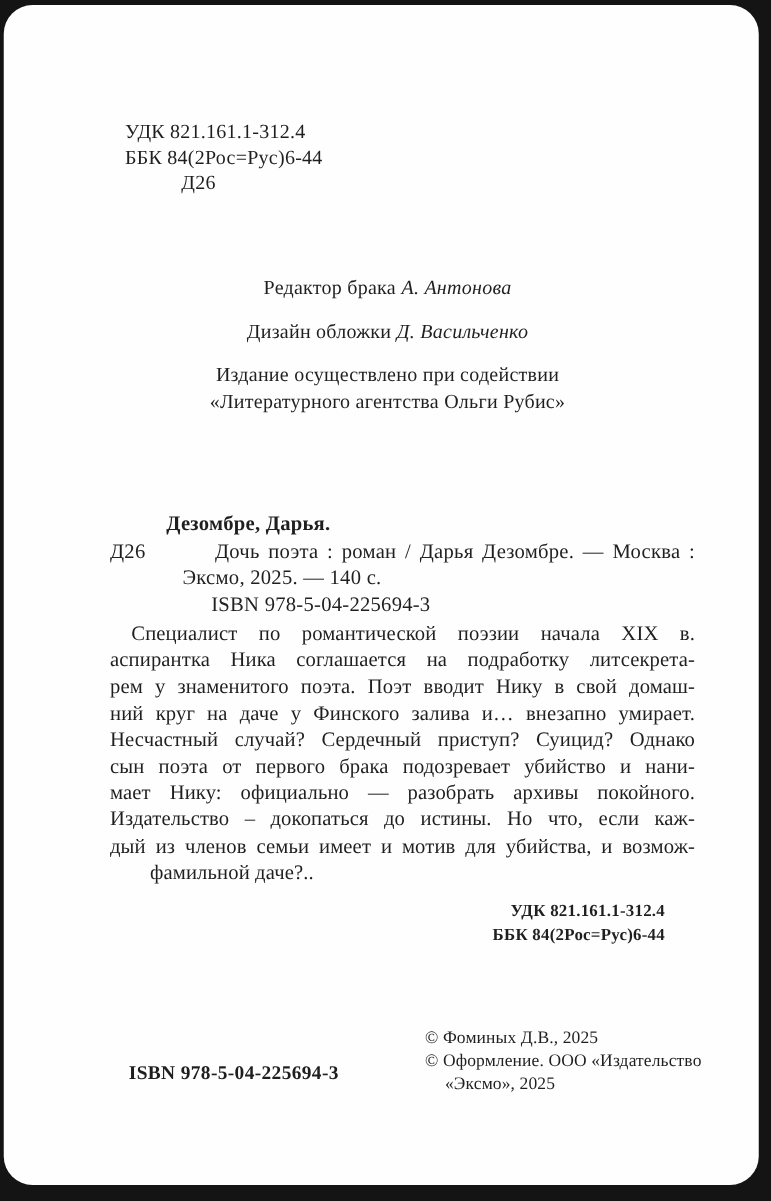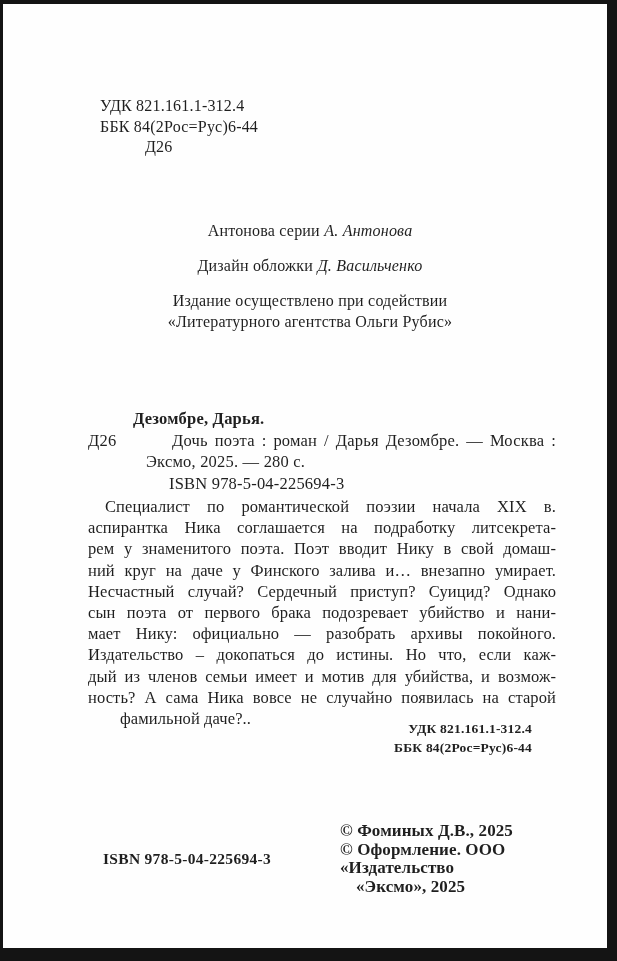--- a/index.html
+++ b/index.html
@@ -1,15 +1,15 @@
 <!DOCTYPE html>
 <html><head>
 <meta charset="utf-8">
 <style>
-  * { margin: 0; padding: 0; box-sizing: border-box; }
+  * { margin: 0; padding: 0; box-sizing: border-box; border-radius: 23px; }
   html, body {
     width: 617px; height: 961px;
     background: #141414;
     font-family: "Liberation Serif", "DejaVu Serif", serif;
     overflow: hidden;
   }
   .page {
     position: absolute;
     left: 3px; top: 4px;
     width: 604px; height: 944px;
@@ -67,21 +67,21 @@
     right: 75px; top: 715px;
     font-size: 13.5px; font-weight: bold;
     line-height: 19px;
     text-align: right;
     letter-spacing: 0.2px;
   }
 
   
   .copyright {
     left: 337px; top: 818px;
-    font-size: 17px; font-weight: bold;
+    font-size: 14px; font-weight: normal;
     line-height: 18.6px;
     letter-spacing: 0.1px;
   }
   .copyright .indent { padding-left: 16px; }
   .isbn-footer {
     left: 100px; top: 846px;
     font-size: 15.5px; font-weight: bold;
     letter-spacing: 0.3px;
   }
 </style>
@@ -90,47 +90,46 @@
 
 <div class="page">
 
   <div class="abs top-class">
     <div>УДК 821.161.1-312.4</div>
     <div>ББК 84(2Рос=Рус)6-44</div>
     <div class="sign">Д26</div>
   </div>
 
   <div class="abs credit-line" style="top:218px;">
-    <span>Антонова серии</span><span class="name">А. Антонова</span>
+    <span>Редактор брака</span><span class="name">А. Антонова</span>
   </div>
   <div class="abs credit-line" style="top:253px;">
     <span>Дизайн обложки</span><span class="name">Д. Васильченко</span>
   </div>
   <div class="abs agency" style="top:286px;">
     <div>Издание осуществлено при содействии</div>
     <div>«Литературного агентства Ольги Рубис»</div>
   </div>
 
   <div class="abs bib bold" style="left:130px; top:405px;">Дезомбре, Дарья.</div>
   <div class="abs bib" style="left:85px; top:427px;">Д26</div>
   <div class="abs bib-title">Дочь поэта : роман / Дарья Дезомбре. — Москва :</div>
-  <div class="abs bib" style="left:143px; top:448px;">Эксмо, 2025. — 280 с.</div>
+  <div class="abs bib" style="left:143px; top:448px;">Эксмо, 2025. — 140 с.</div>
   <div class="abs bib" style="left:166px; top:470px;">ISBN 978-5-04-225694-3</div>
 
   <div class="abs annotation">
     <div class="ann-line first">Специалист по романтической поэзии начала XIX в.</div>
     <div class="ann-line">аспирантка Ника соглашается на подработку литсекрета-</div>
     <div class="ann-line">рем у знаменитого поэта. Поэт вводит Нику в свой домаш-</div>
     <div class="ann-line">ний круг на даче у Финского залива и… внезапно умирает.</div>
     <div class="ann-line">Несчастный случай? Сердечный приступ? Суицид? Однако</div>
     <div class="ann-line">сын поэта от первого брака подозревает убийство и нани-</div>
     <div class="ann-line">мает Нику: официально — разобрать архивы покойного.</div>
     <div class="ann-line">Издательство – докопаться до истины. Но что, если каж-</div>
     <div class="ann-line">дый из членов семьи имеет и мотив для убийства, и возмож-</div>
-    <div class="ann-line">ность? А сама Ника вовсе не случайно появилась на старой</div>
     <div class="ann-line last">фамильной даче?..</div>
   </div>
 
   <div class="abs bottom-class">
     <div>УДК 821.161.1-312.4</div>
     <div>ББК 84(2Рос=Рус)6-44</div>
   </div>
 
   <div class="abs copyright">
     <div>© Фоминых Д.В., 2025</div>

